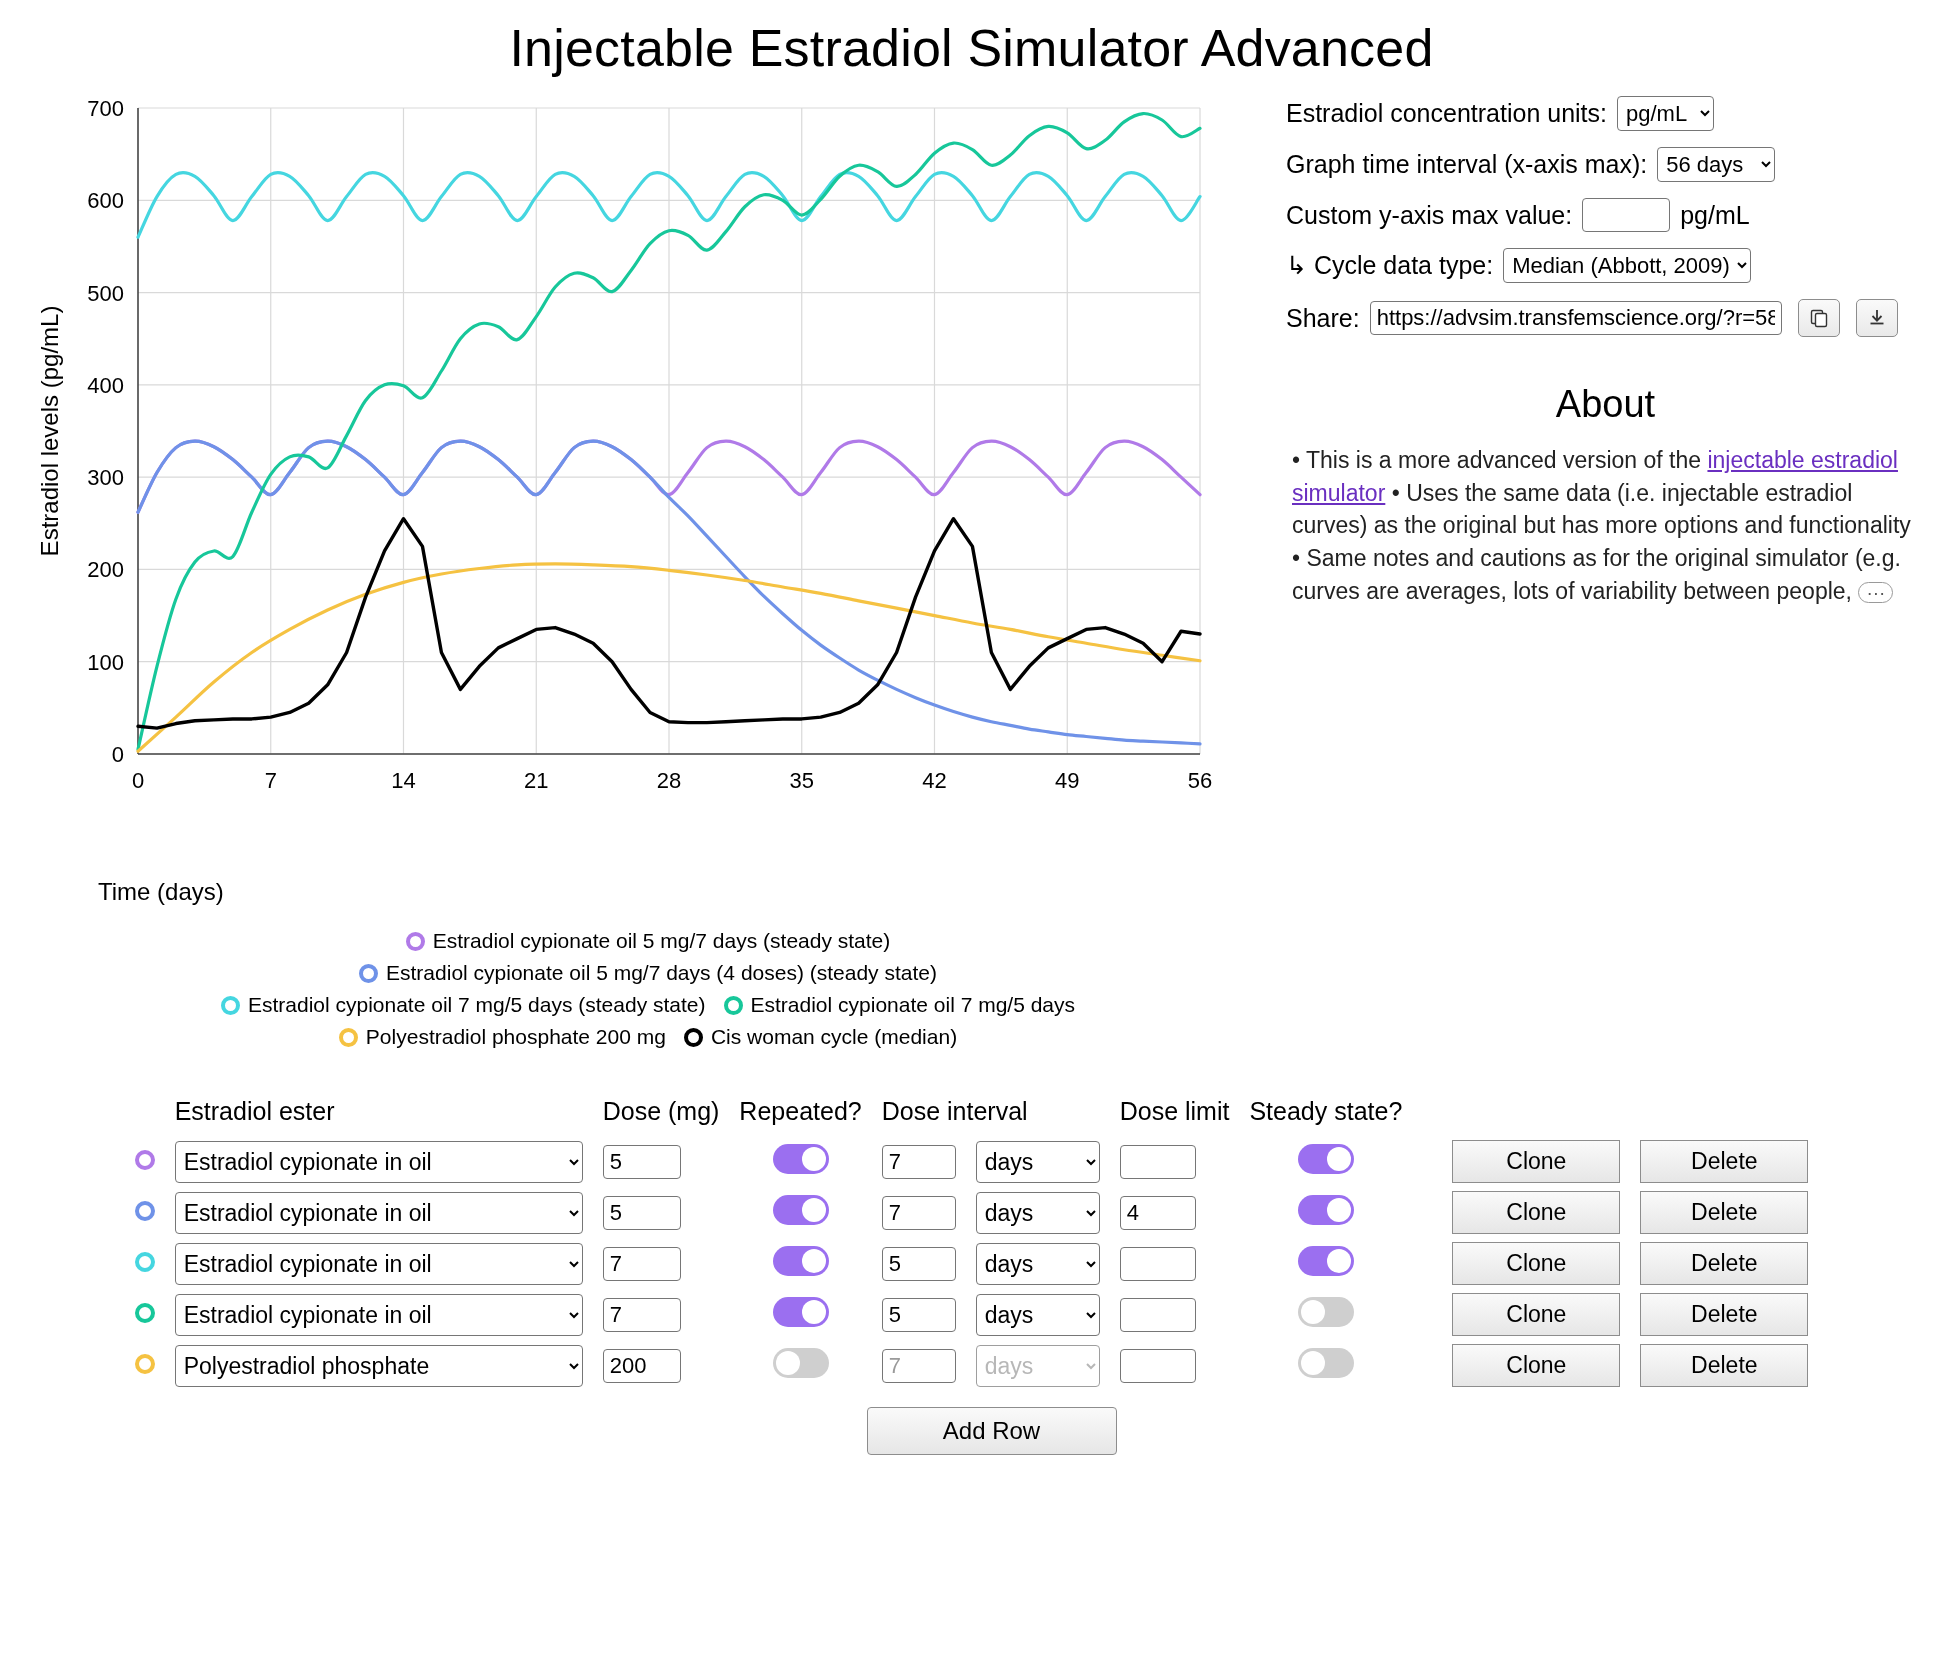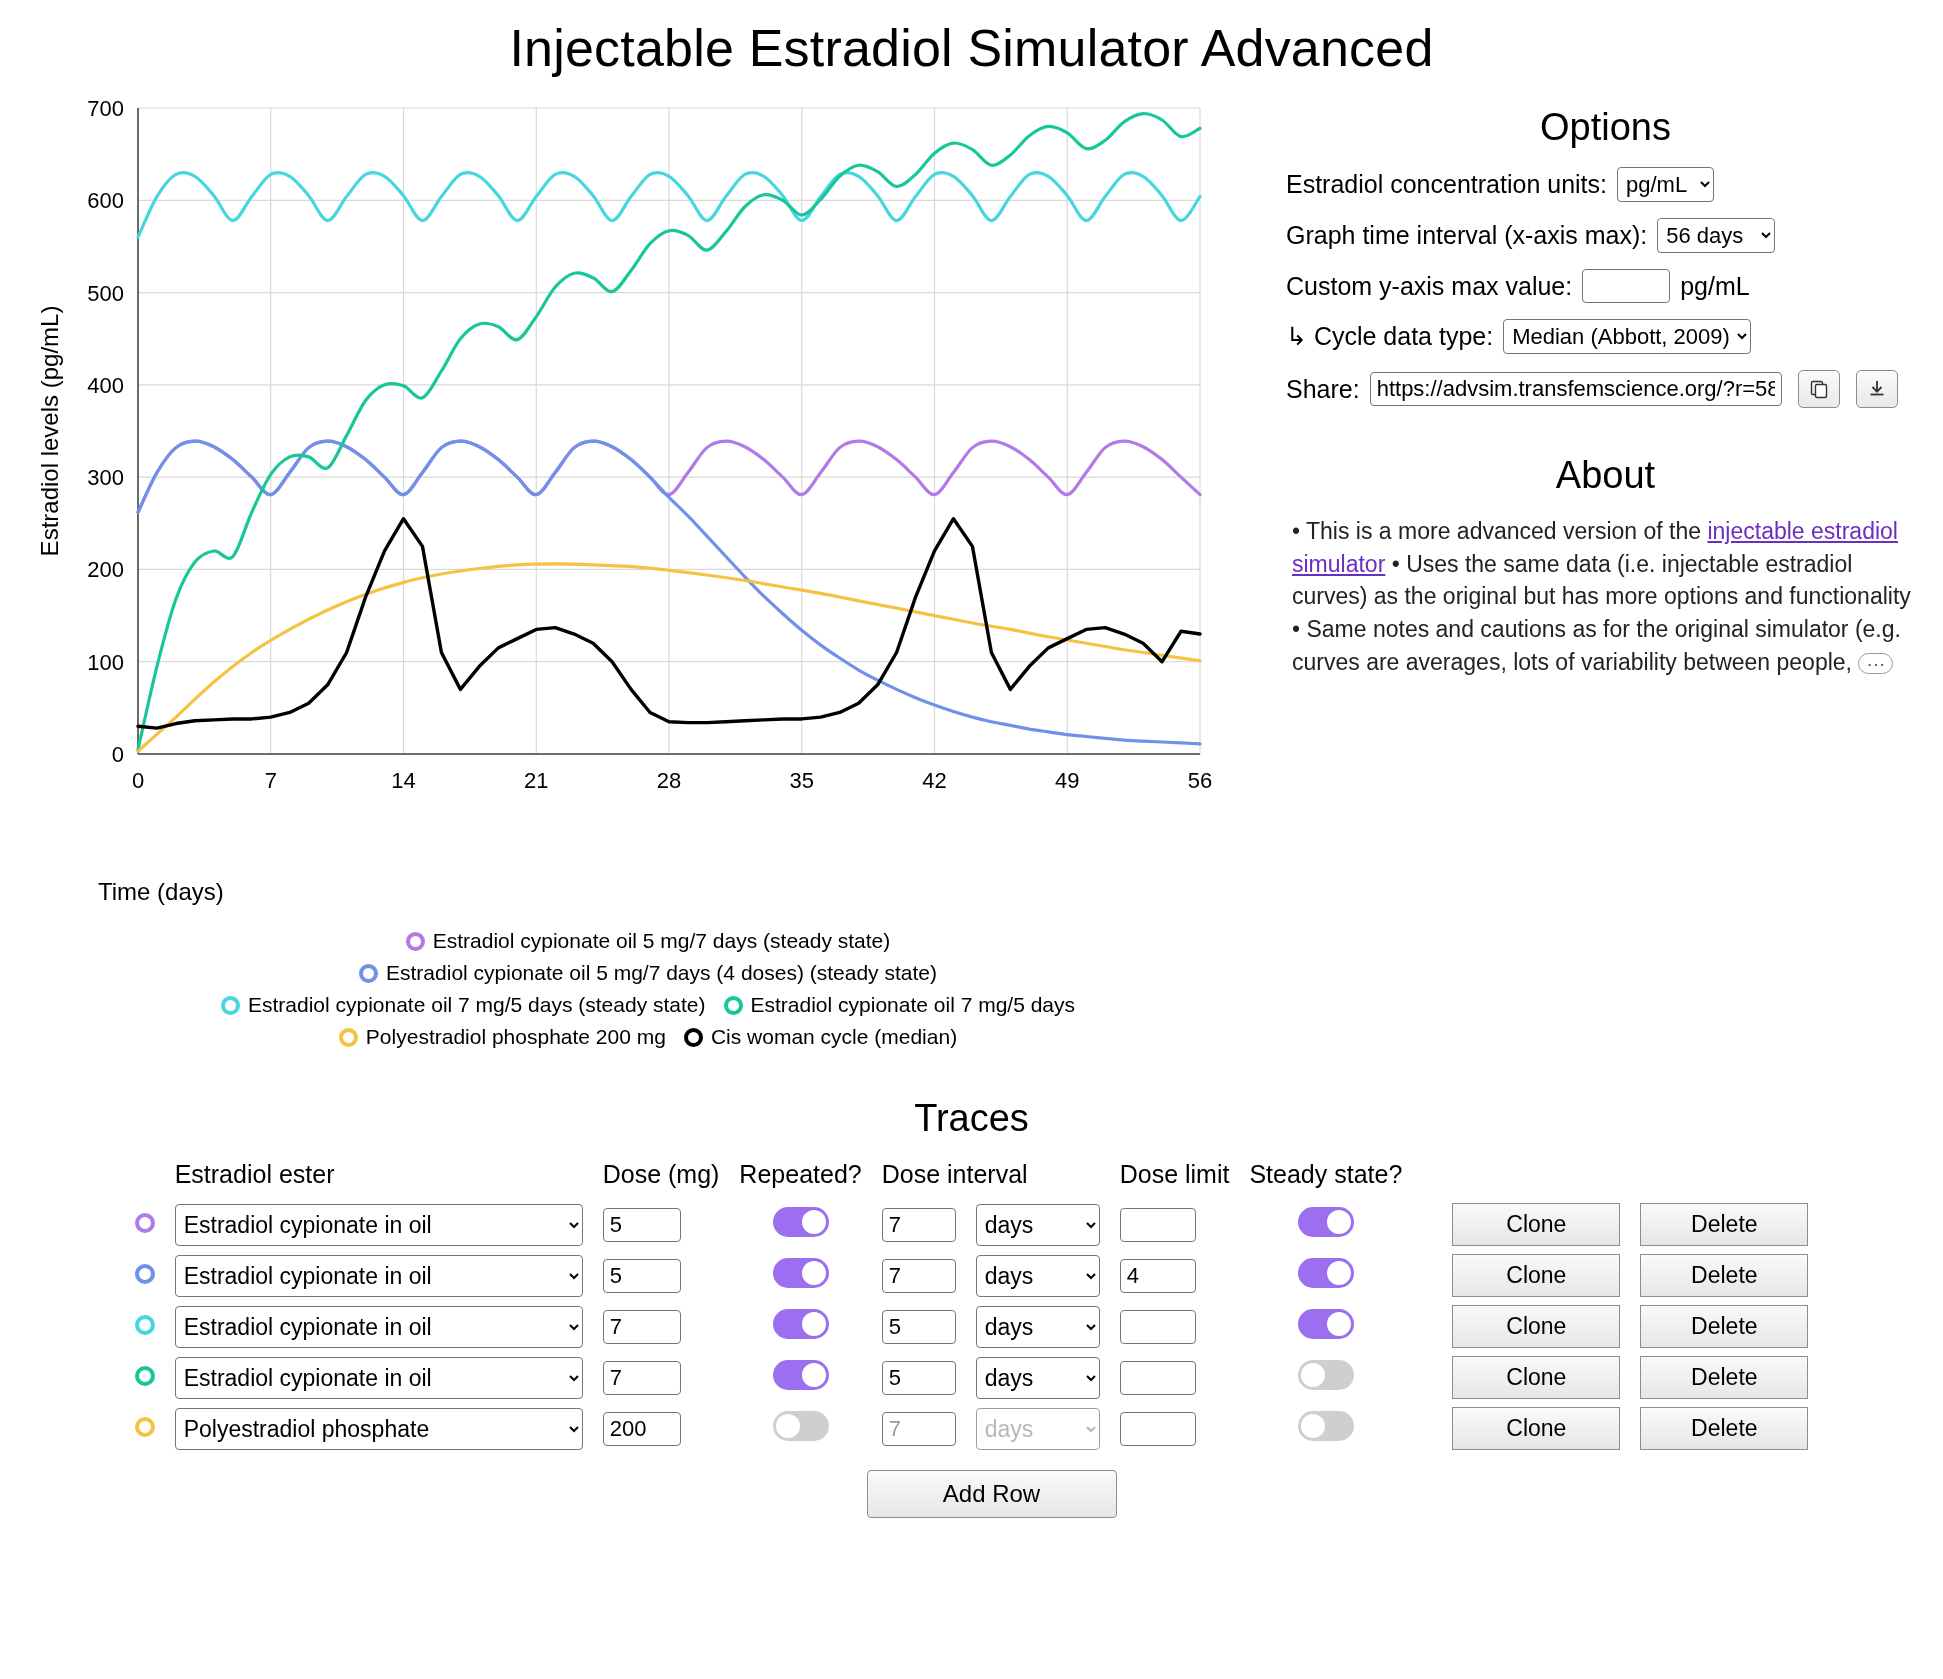--- a/index.html
+++ b/index.html
@@ -312,21 +312,20 @@
         </span>
         <span class="legend-item">
           <span class="legend-dot" style="border:4px solid #000000"></span>
           <span>Cis woman cycle (median)</span>
         </span>
       </div>
     </div>
   </div>
 
   <div class="options-col">
-    <div class="section-title">Options</div>
 
     <div class="opt-row">
       <span>Estradiol concentration units:</span>
       <select id="units-select"><option>pg/mL</option><option>pmol/L</option></select>
     </div>
 
     <div class="opt-row">
       <span>Graph time interval (x-axis max):</span>
       <select id="interval-select"><option>7 days</option><option>14 days</option><option>28 days</option><option selected="">56 days</option><option>112 days</option></select>
     </div>
@@ -362,21 +361,20 @@
     </div>
 
     <div class="section-title" style="margin-top:46px">About</div>
     <div class="about-text">
       <span>• This is a more advanced version of the </span><a href="#">injectable estradiol simulator</a><span> • Uses the same data (i.e. injectable estradiol curves) as the original but has more options and functionality • Same notes and cautions as for the original simulator (e.g. curves are averages, lots of variability between people, </span><span class="ellipsis-pill">···</span>
     </div>
   </div>
 </div>
 
 <div class="traces-section">
-  <div class="traces-title">Traces</div>
   <table class="traces">
     <thead>
       <tr>
         <th></th>
         <th>Estradiol ester</th>
         <th>Dose (mg)</th>
         <th>Repeated?</th>
         <th colspan="2">Dose interval</th>
         <th>Dose limit</th>
         <th>Steady state?</th>

